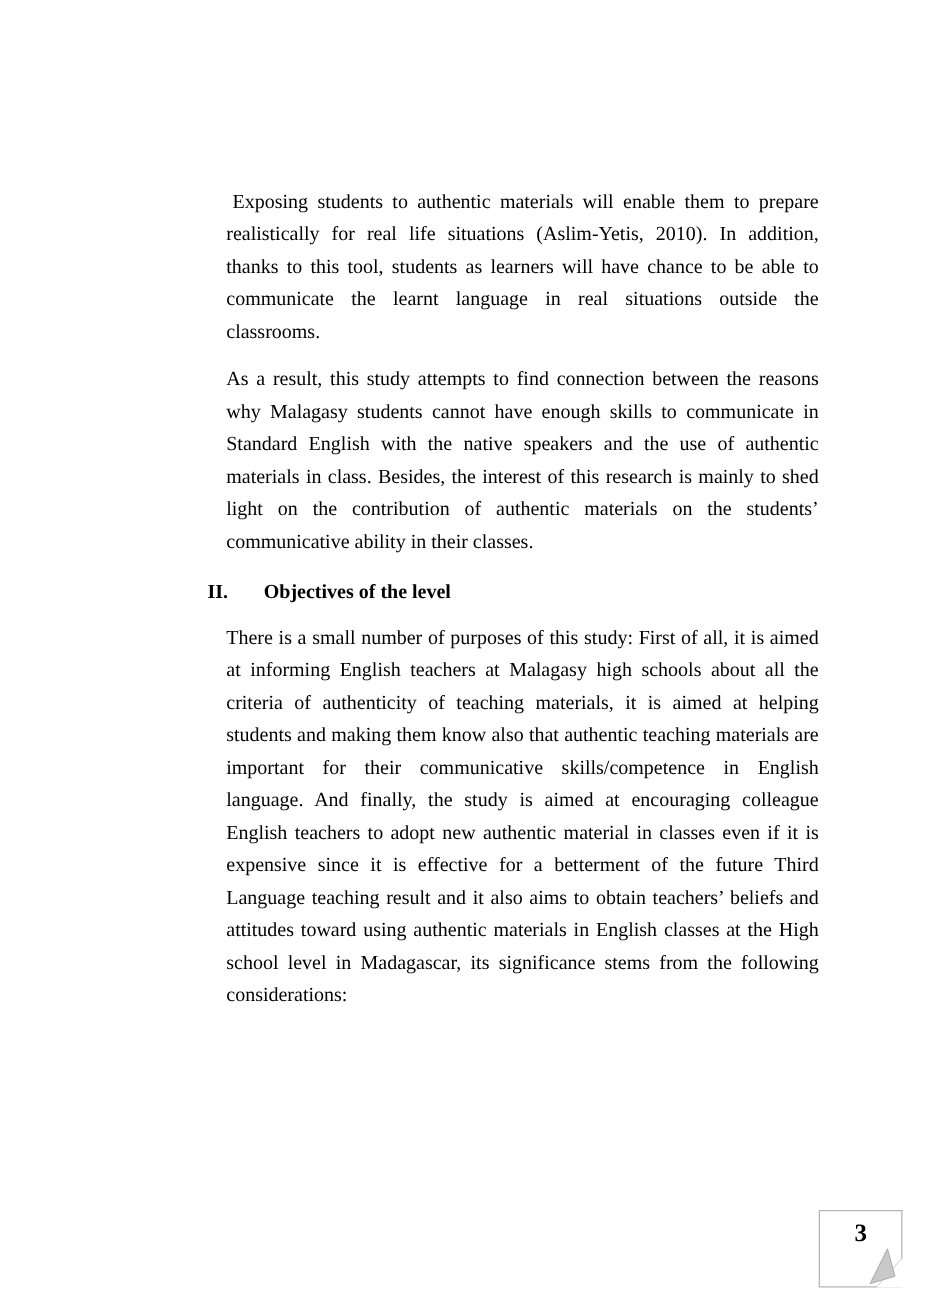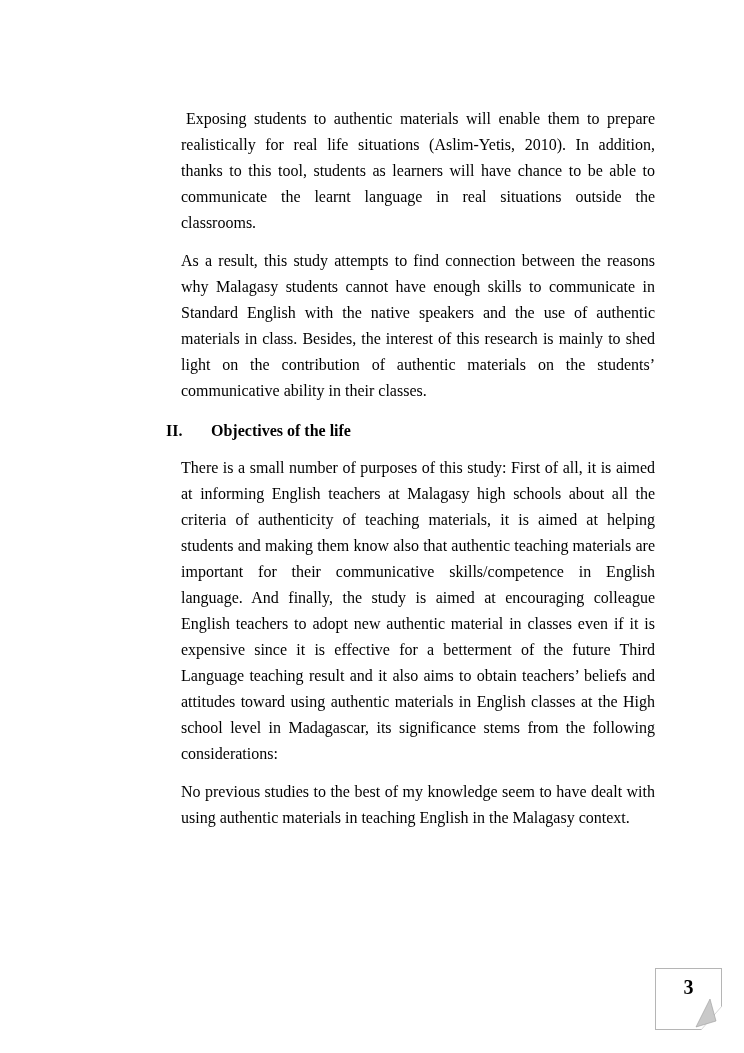--- a/index.html
+++ b/index.html
@@ -24,20 +24,21 @@
   }
   .body-para {
     margin: 0 0 12px 15px;
     width: 474px;
     font-size: 16px;
     line-height: 26px;
     text-align: justify;
   }
   .body-para.first {
     text-indent: 5px;
+    margin-top: 43px;
   }
   .section-heading {
     margin: 14px 0 11px 0;
     font-size: 16px;
     line-height: 26px;
     font-weight: bold;
   }
   .section-heading .numeral {
     display: inline-block;
     width: 41px;
@@ -75,27 +76,26 @@
 <div class="page">
 
   <div class="content">
 
     <p class="body-para first">Exposing students to authentic materials will enable them to prepare realistically for real life situations (Aslim-Yetis, 2010). In addition, thanks to this tool, students as learners will have chance to be able to communicate the learnt language in real situations outside the classrooms.</p>
 
     <p class="body-para">As a result, this study attempts to find connection between the reasons why Malagasy students cannot have enough skills to communicate in Standard English with the native speakers and the use of authentic materials in class. Besides, the interest of this research is mainly to shed light on the contribution of authentic materials on the students’ communicative ability in their classes.</p>
 
     <h2 class="section-heading">
       <span class="numeral">II.</span>
-      <span class="heading-title">Objectives of the life</span>
+      <span class="heading-title">Objectives of the level</span>
     </h2>
 
     <p class="body-para">There is a small number of purposes of this study: First of all, it is aimed at informing English teachers at Malagasy high schools about all the criteria of authenticity of teaching materials, it is aimed at helping students and making them know also that authentic teaching materials are important for their communicative skills/competence in English language. And finally, the study is aimed at encouraging colleague English teachers to adopt new authentic material in classes even if it is expensive since it is effective for a betterment of the future Third Language teaching result and it also aims to obtain teachers’ beliefs and attitudes toward using authentic materials in English classes at the High school level in Madagascar, its significance stems from the following considerations:</p>
 
 
-    <p class="body-para">No previous studies to the best of my knowledge seem to have dealt with using authentic materials in teaching English in the Malagasy context.</p>
 
   </div>
 
   <div class="page-number-box">
     <span class="page-number">3</span>
     <svg class="fold" viewBox="0 0 30 32" xmlns="http://www.w3.org/2000/svg">
 
       <polygon points="9,32 30,8 31,32" fill="#ffffff"></polygon>
 
       <line x1="9" y1="32" x2="30" y2="8" stroke="#cccccc" stroke-width="0.8"></line>

